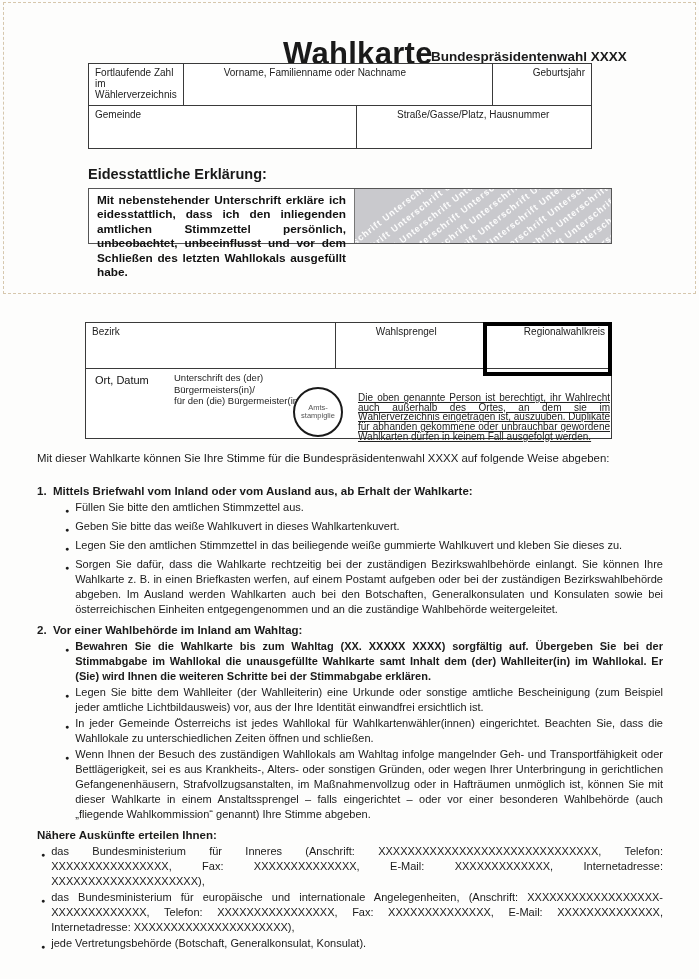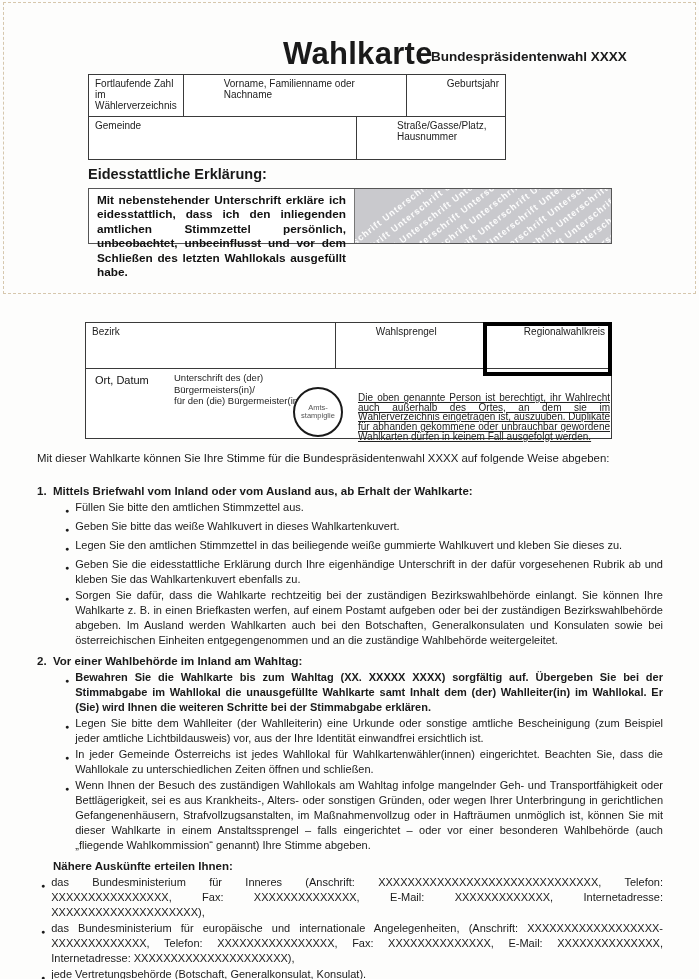--- a/index.html
+++ b/index.html
@@ -14,21 +14,21 @@
   .page-title{position:absolute;left:283px;top:36px;font-size:31px;font-weight:bold;letter-spacing:.3px;}
   .election-title{position:absolute;left:431px;top:49px;font-size:13.5px;font-weight:bold;}
 
   .tbl{position:absolute;border:1px solid var(--tbl-border);background:#fff;box-sizing:border-box;}
   .row{display:flex;box-sizing:border-box;}
   .row + .row{border-top:1px solid var(--tbl-border);}
   .cell{box-sizing:border-box;padding:3px 6px;font-size:10px;color:#222;position:relative;}
   .cell + .cell{border-left:1px solid var(--tbl-border);padding-left:40px;}
   .grow{flex:1;}
 
-  #voter-table{left:88px;top:74px;width:418px;}
+  #voter-table{left:88px;top:63px;width:504px;}
   #voter-table .r1{height:41px;} #voter-table .r2{height:43px;}
 
   .decl-heading{position:absolute;left:88px;top:166px;font-size:14.5px;font-weight:bold;}
   .decl-box{position:absolute;left:88px;top:188px;width:524px;height:56px;border:1px solid #555;display:flex;box-sizing:border-box;background:#fff;}
   .decl-text{width:266px;box-sizing:border-box;border-right:1px solid #777;padding:4px 8px;font-size:11.8px;font-weight:bold;line-height:14.4px;text-align:justify;color:#111;}
   .sig-panel{flex:1;position:relative;overflow:hidden;background:var(--sig-panel);}
   .sig-wm{position:absolute;left:-55%;top:-130%;width:250%;height:360%;transform:rotate(-38deg);
           color:#ffffff;font-size:9px;font-weight:bold;line-height:14px;letter-spacing:1px;opacity:.95;word-break:break-word;}
 
   #authority-table{left:85px;top:322px;width:527px;}
@@ -38,21 +38,21 @@
   .mayor-sig{position:absolute;left:88px;top:3px;font-size:9.5px;line-height:11.5px;color:#222;}
   .stamp{position:absolute;left:207px;top:18px;width:46px;height:46px;border:2px solid #1a1a1a;border-radius:50%;
          display:flex;flex-direction:column;align-items:center;justify-content:center;background:#fff;}
   .stamp div{font-size:7.5px;line-height:8.5px;color:#555;}
   .entitlement{position:absolute;left:272px;top:24px;width:252px;font-size:10px;line-height:9.7px;text-align:justify;color:#222;text-decoration:underline;}
 
   .body-text{position:absolute;left:37px;top:452px;width:626px;}
   .intro{font-size:11.4px;margin:0 0 21px 0;}
   .sec-heading{display:flex;gap:4px;font-size:11.5px;font-weight:bold;margin:7px 0 3px 0;}
   .sec-num{flex:0 0 12px;}
-  .info-heading{font-size:11.5px;font-weight:bold;margin:7px 0 3px 16px;}
+  .info-heading{font-size:11.5px;font-weight:bold;margin:7px 0 3px 0;}
   .bullet{display:flex;gap:6px;margin:1px 0;}
   .bullet .dot{flex:0 0 auto;line-height:15px;}
   .bullet .dot::before{content:"●";font-size:7px;}
   .bullet.deep{padding-left:28px;}
   .bullet.shallow{padding-left:4px;}
   .btext{flex:1;font-size:11px;line-height:15px;text-align:justify;overflow-wrap:anywhere;}
   .b-bold .btext{font-weight:bold;}
 </style>
 </head>
 <body>
@@ -136,24 +136,20 @@
   <div class="bullet deep">
       <span class="dot"></span>
       <span class="btext">Geben Sie bitte das weiße Wahlkuvert in dieses Wahlkartenkuvert.</span>
     </div>
   <div class="bullet deep">
       <span class="dot"></span>
       <span class="btext">Legen Sie den amtlichen Stimmzettel in das beiliegende weiße gummierte Wahlkuvert und kleben Sie dieses zu.</span>
     </div>
   <div class="bullet deep">
       <span class="dot"></span>
-      <span class="btext">Geben Sie die eidesstattliche Erklärung durch Ihre eigenhändige Unterschrift in der dafür vorgesehenen Rubrik ab und kleben Sie das Wahlkartenkuvert ebenfalls zu.</span>
-    </div>
-  <div class="bullet deep">
-      <span class="dot"></span>
       <span class="btext">Sorgen Sie dafür, dass die Wahlkarte rechtzeitig bei der zuständigen Bezirkswahlbehörde einlangt. Sie können Ihre Wahlkarte z. B. in einen Briefkasten werfen, auf einem Postamt aufgeben oder bei der zuständigen Bezirkswahlbehörde abgeben. Im Ausland werden Wahlkarten auch bei den Botschaften, Generalkonsulaten und Konsulaten sowie bei österreichischen Einheiten entgegengenommen und an die zuständige Wahlbehörde weitergeleitet.</span>
     </div>
 
   <div class="sec-heading">
     <span class="sec-num">2.</span>
     <span>Vor einer Wahlbehörde im Inland am Wahltag:</span>
   </div>
   <div class="bullet deep b-bold">
       <span class="dot"></span>
       <span class="btext">Bewahren Sie die Wahlkarte bis zum Wahltag (XX. XXXXX XXXX) sorgfältig auf. Übergeben Sie bei der Stimmabgabe im Wahllokal die unausgefüllte Wahlkarte samt Inhalt dem (der) Wahlleiter(in) im Wahllokal. Er (Sie) wird Ihnen die weiteren Schritte bei der Stimmabgabe erklären.</span>

